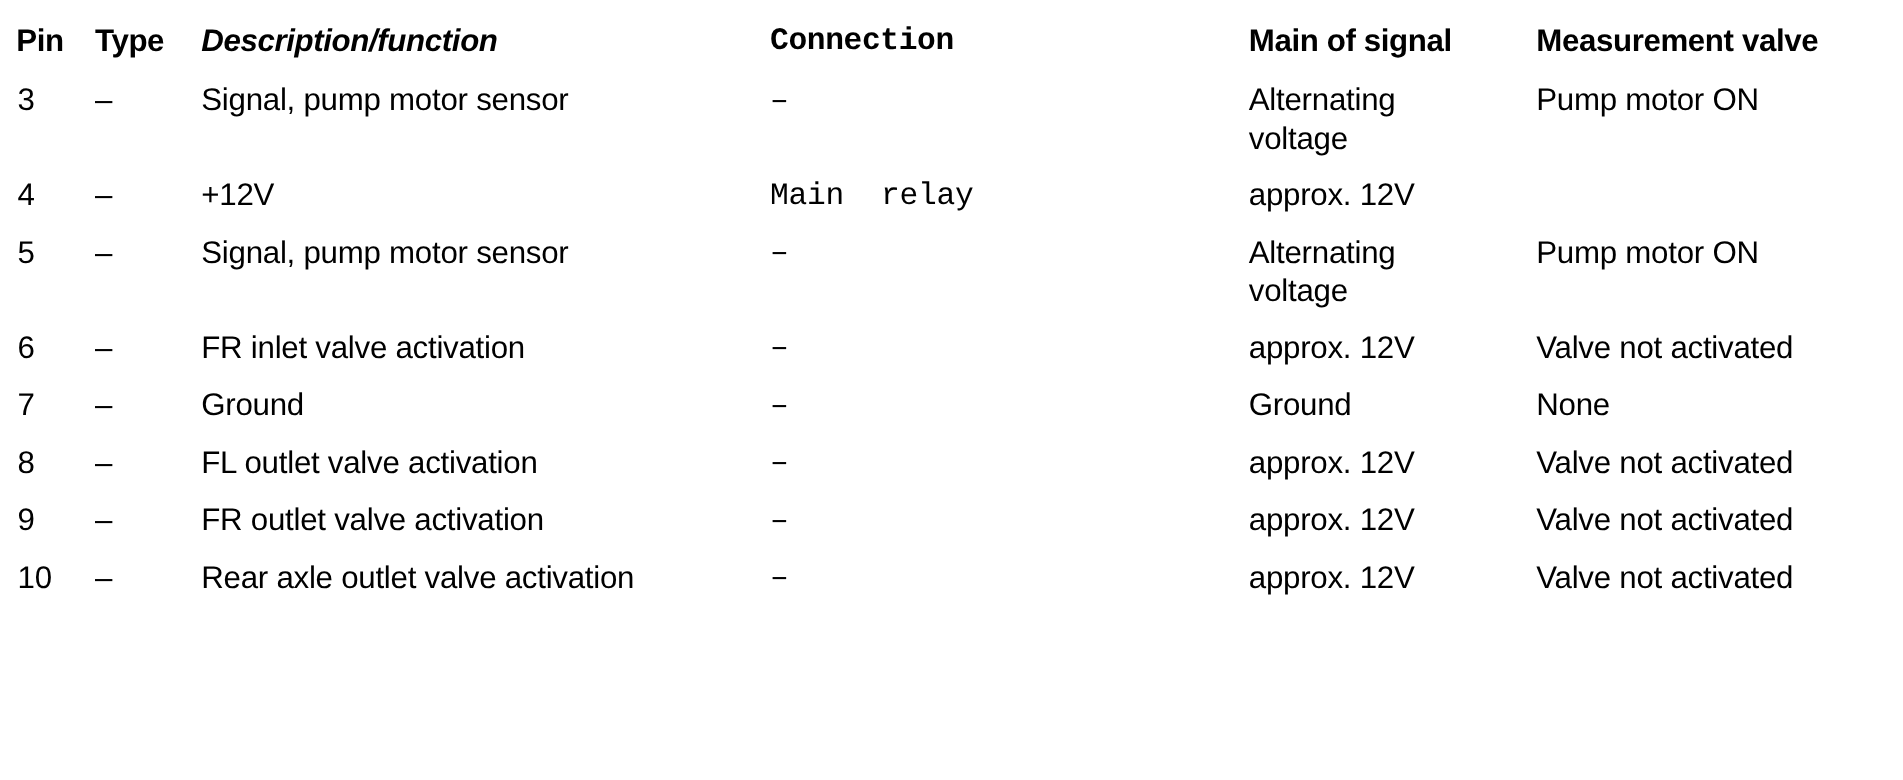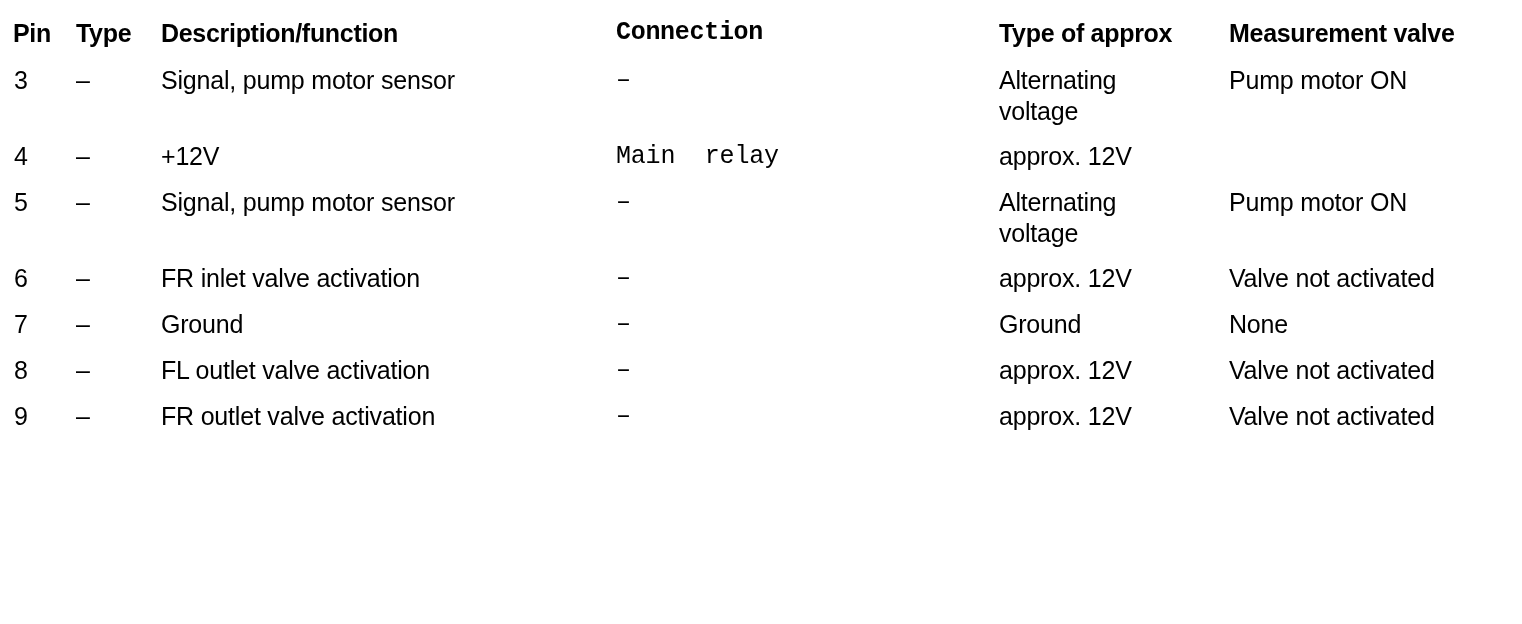--- a/index.html
+++ b/index.html
@@ -69,21 +69,21 @@
   .col-pin    { padding-left: 14px !important;  }
   .col-type   { padding-left: 0px !important;   }
   .col-desc   { padding-left: 0px !important;   }
   .col-conn   { padding-left: 0px !important; font-family: Liberation Mono, monospace;   }
   .col-sig    { padding-left: 0px !important;   }
   .col-notes  { padding-left: 0px !important;   }
 
   
   thead .col-pin   { padding-left: 13px !important; }
   thead .col-type  { padding-left: 0px  !important; }
-  thead .col-desc  { padding-left: 0px  !important; }
+  thead .col-desc  { padding-left: 0px  !important; font-style: italic; }
 
   
   tbody tr td { padding-bottom: 15px !important; }
   tbody tr.row-tall td { padding-bottom: 14px !important; }
 
   
   .line2 { display: block; }
 </style>
 </head>
 <body>
@@ -99,21 +99,21 @@
       <col class="c-sig">
       <col class="c-notes">
     </colgroup>
 
     <thead>
       <tr>
         <th class="col-pin">Pin</th>
         <th class="col-type">Type</th>
         <th class="col-desc">Description/function</th>
         <th class="col-conn">Connection</th>
-        <th class="col-sig">Type of approx</th>
+        <th class="col-sig">Main of signal</th>
         <th class="col-notes">Measurement valve</th>
       </tr>
     </thead>
 
     <tbody id="table-body">
         <tr class="row-tall">
           <td class="col-pin">3</td>
           <td class="col-type">–</td>
           <td class="col-desc">Signal, pump motor sensor</td>
           <td class="col-conn">–</td>
@@ -161,16 +161,24 @@
           <td class="col-notes">Valve not activated</td>
         </tr>
         <tr>
           <td class="col-pin">9</td>
           <td class="col-type">–</td>
           <td class="col-desc">FR outlet valve activation</td>
           <td class="col-conn">–</td>
           <td class="col-sig"><span>approx. 12V</span></td>
           <td class="col-notes">Valve not activated</td>
         </tr>
+        <tr>
+          <td class="col-pin">10</td>
+          <td class="col-type">–</td>
+          <td class="col-desc">Rear axle outlet valve activation</td>
+          <td class="col-conn">–</td>
+          <td class="col-sig"><span>approx. 12V</span></td>
+          <td class="col-notes">Valve not activated</td>
+        </tr>
       </tbody>
   </table>
 
 </div>
 
 </body></html>

